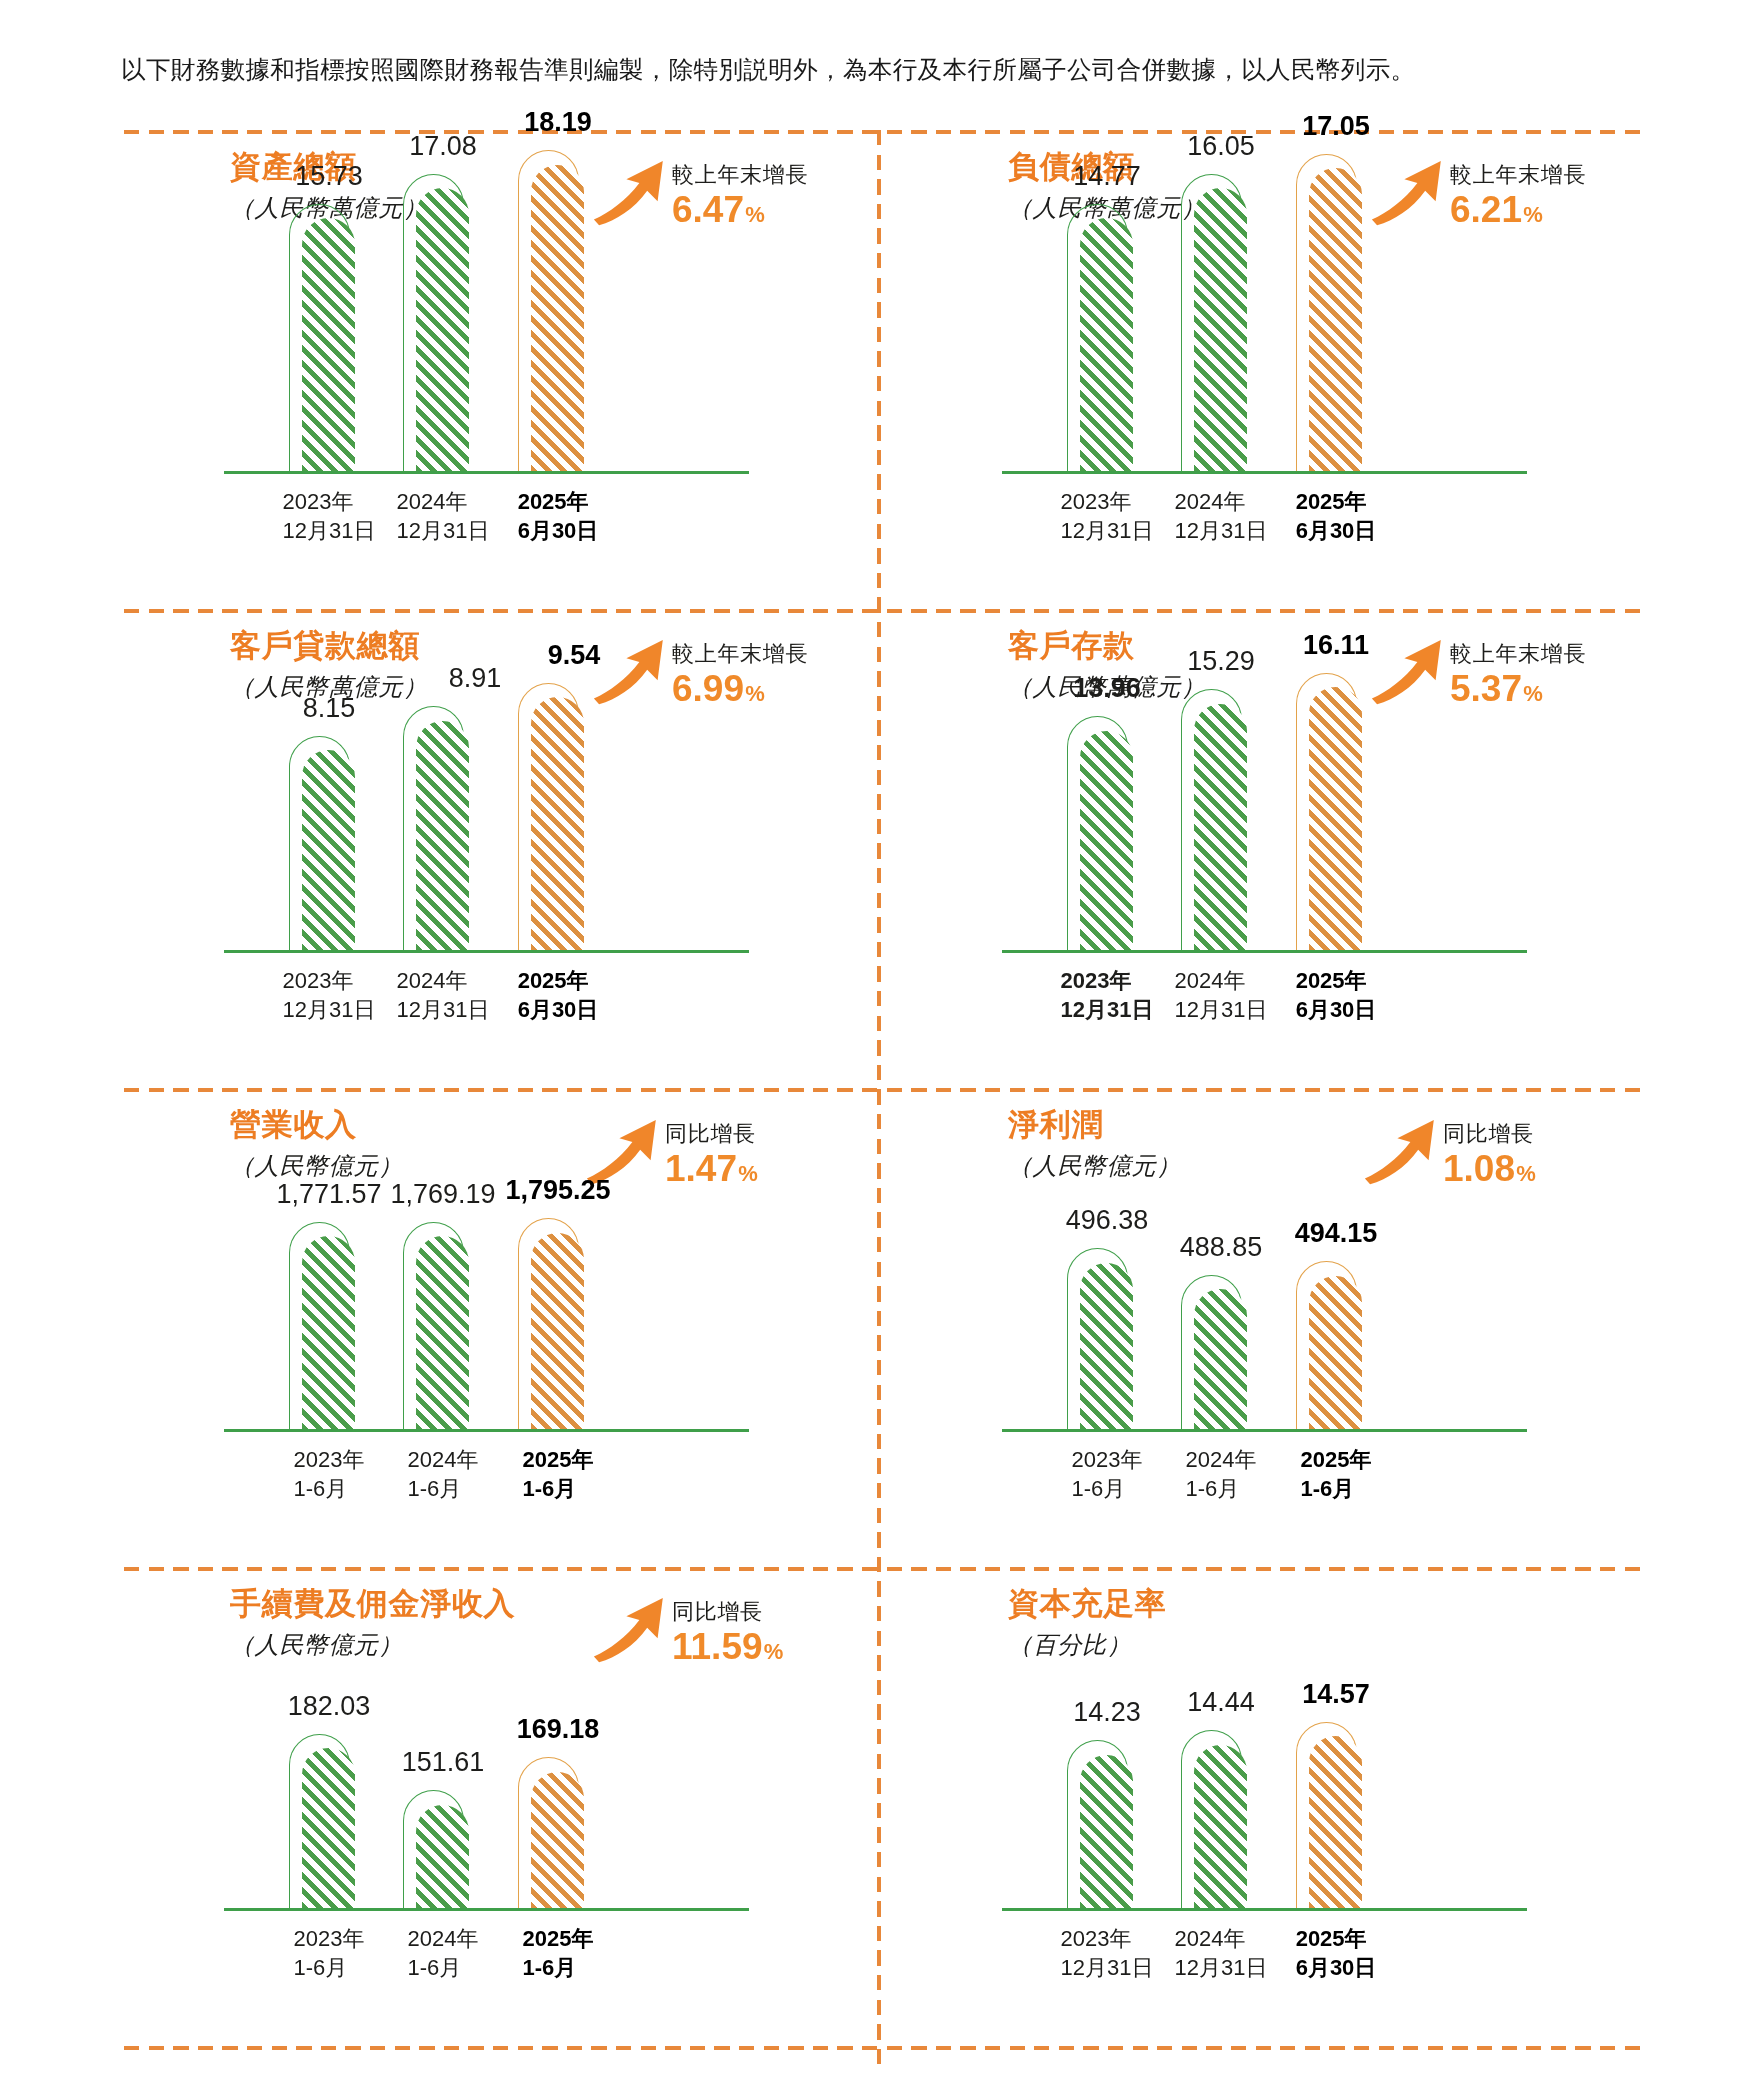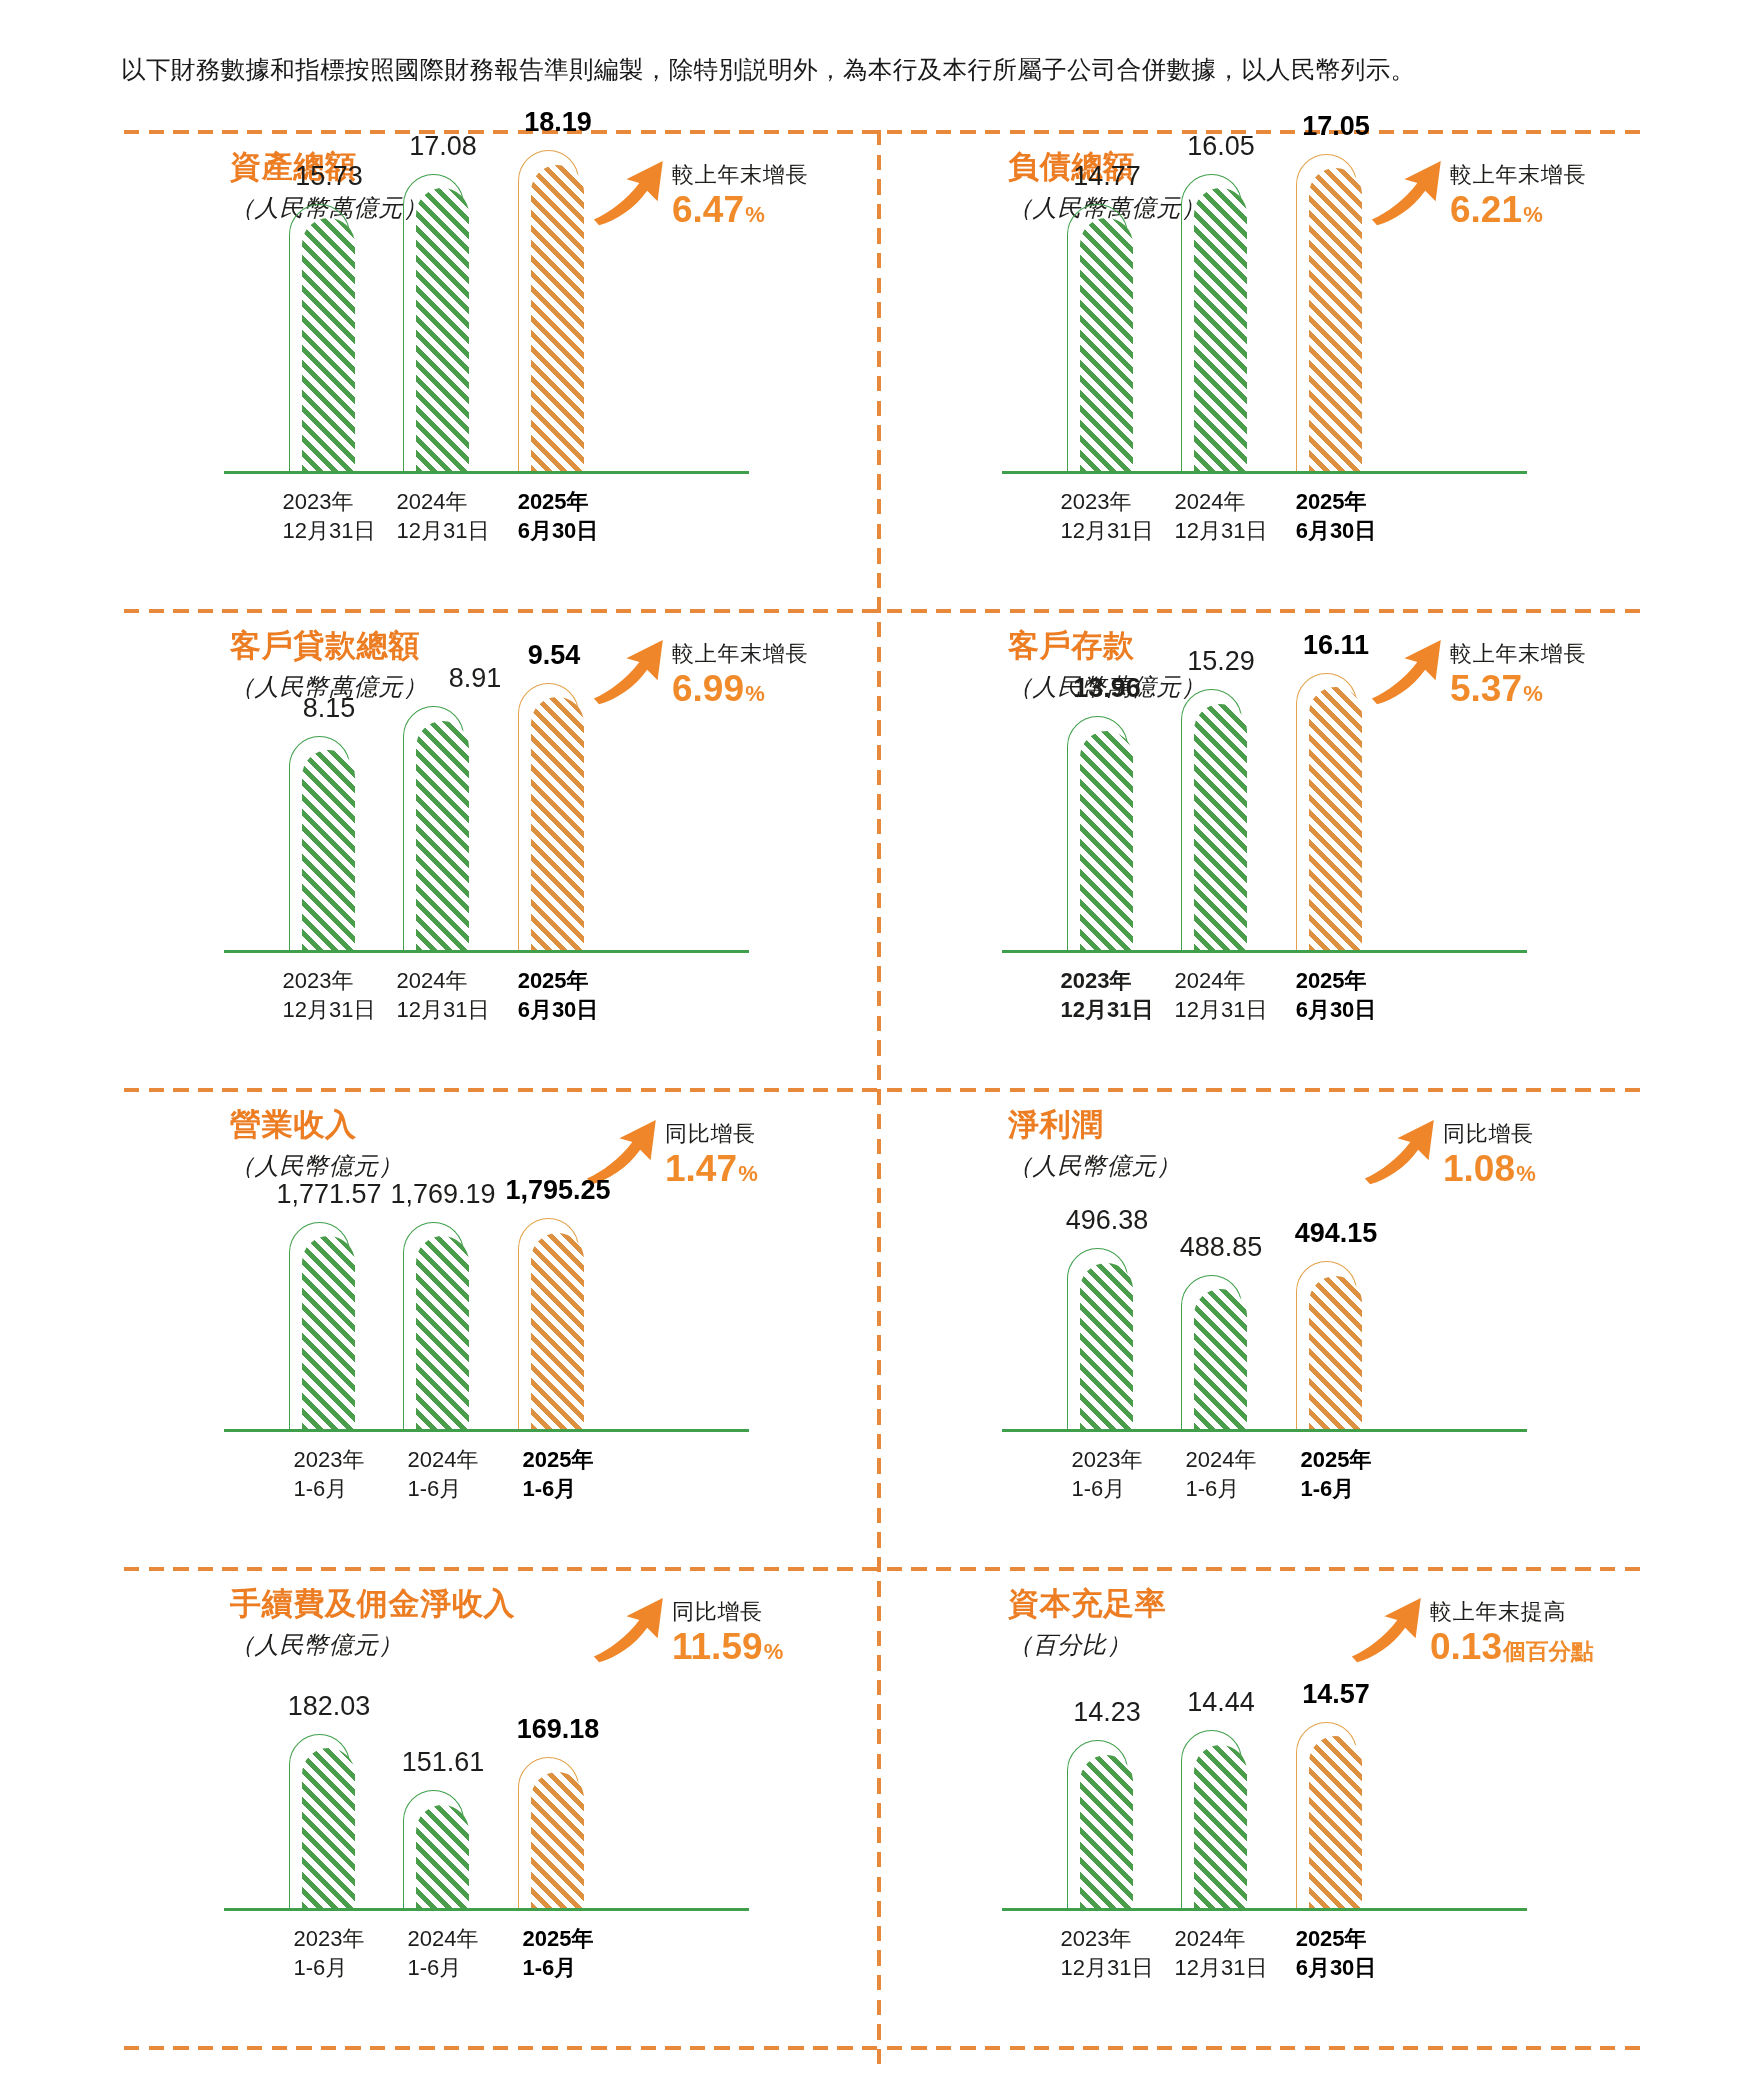--- a/index.html
+++ b/index.html
@@ -254,21 +254,21 @@
             <div class="bar-xlab" style="top: 357px; left: 40px;">
               <span>2024年</span>
               <span>12月31日</span>
             </div>
           </div>
           <div class="bar-group" style="left: 394px; top: 0px; height: 341px;">
             <div class="bar-wrap" style="position: absolute; left: 0px; bottom: 0px; height: 253px;">
               <div class="bar-ghost o" style="height: 267px;"></div>
               <div class="bar-fill o" style="height: 253px;"></div>
             </div>
-            <div class="bar-val hl" style="bottom: 279px; left: 36px;">9.54</div>
+            <div class="bar-val hl" style="bottom: 279px; left: 56px;">9.54</div>
             <div class="bar-xlab hl" style="top: 357px; left: 40px;">
               <span>2025年</span>
               <span>6月30日</span>
             </div>
           </div>
         </div>
       </div>
       <div class="panel" style="left: 902px; top: 609px;">
         <div class="panel-head">
           <div class="panel-title">客戶存款</div>
@@ -483,32 +483,20 @@
               <span>1-6月</span>
             </div>
           </div>
         </div>
       </div>
       <div class="panel" style="left: 902px; top: 1567px;">
         <div class="panel-head">
           <div class="panel-title">資本充足率</div>
           <div class="panel-unit">（百分比）</div>
         </div>
-        <div class="growth" style="left: 446px; top: 16px;">
-          <div class="arrow"><svg viewBox="0 0 120 106" width="78" height="69">
-              <path d="M6 96 C30 86 56 66 76 40 L56 34 L112 6 L104 68 L88 52 C68 80 40 98 14 105 Z" fill="#f0862a"></path>
-            </svg></div>
-          <div class="gtext">
-            <div class="glabel">較上年末提高</div>
-            <div class="gvalrow">
-              <span class="gval">0.13</span>
-              <span class="gsuf wide">個百分點</span>
-            </div>
-          </div>
-        </div>
         <div class="plot">
           <div class="axis" style="left: 100px; width: 525px; top: 341px;"></div>
           <div class="bar-group" style="left: 165px; top: 0px; height: 341px;">
             <div class="bar-wrap" style="position: absolute; left: 0px; bottom: 0px; height: 153px;">
               <div class="bar-ghost" style="height: 168px;"></div>
               <div class="bar-fill" style="height: 153px;"></div>
             </div>
             <div class="bar-val" style="bottom: 180px; left: 40px;">14.23</div>
             <div class="bar-xlab" style="top: 357px; left: 40px;">
               <span>2023年</span>

